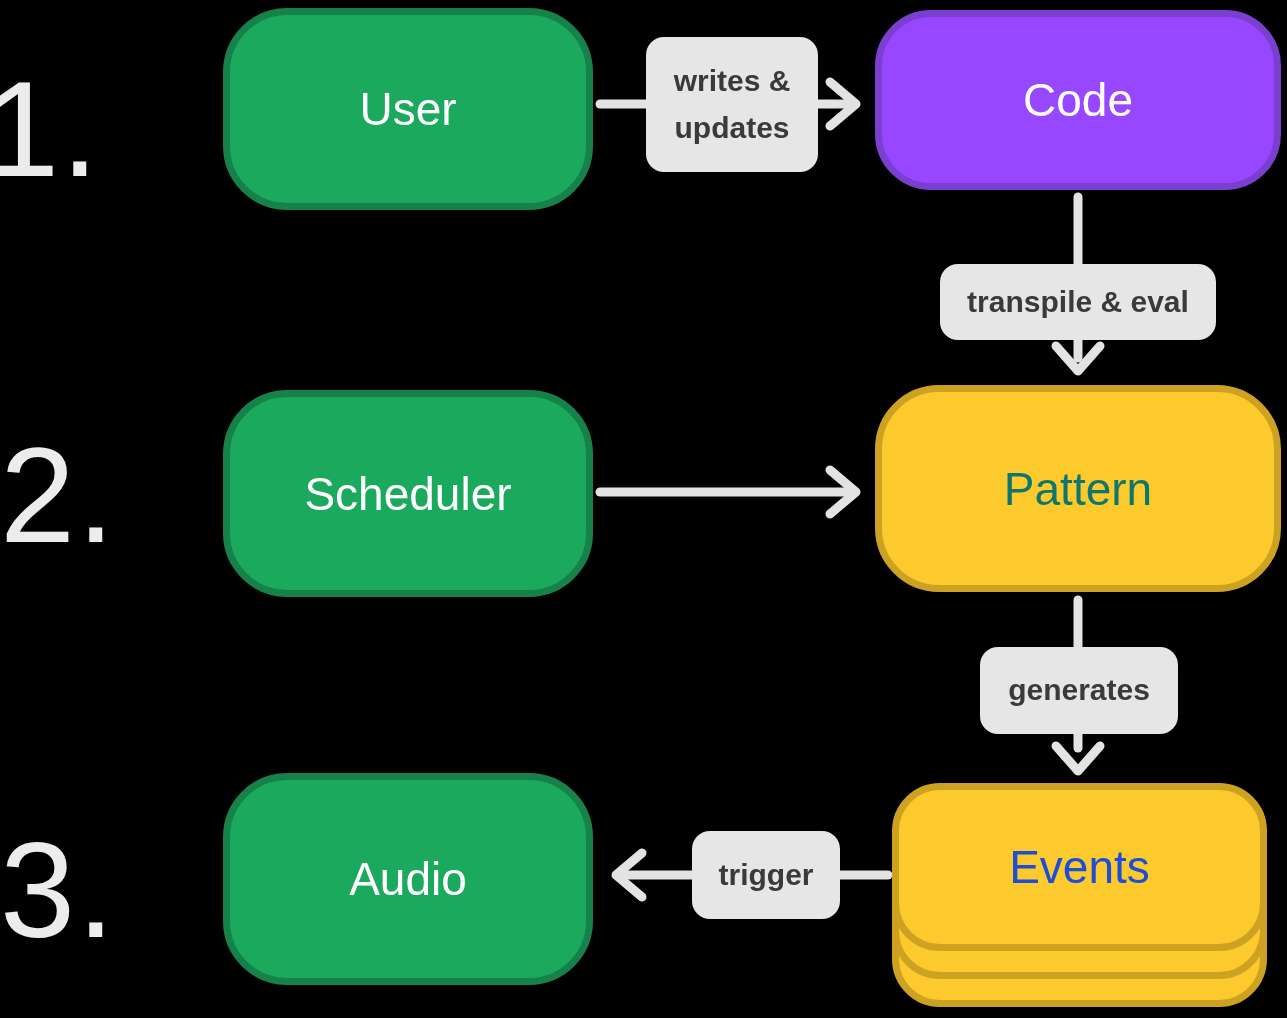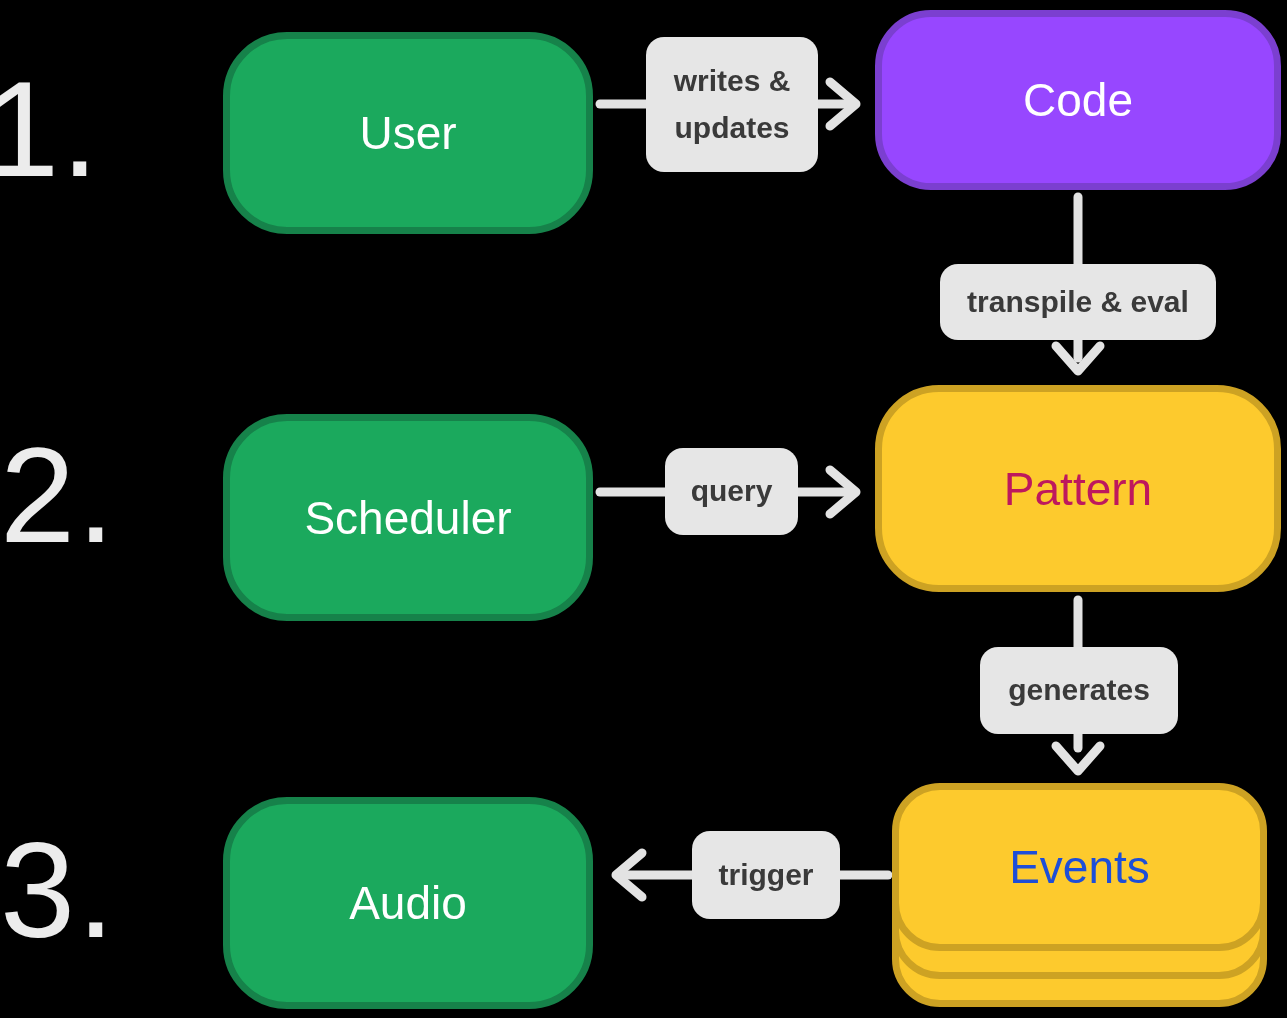--- a/index.html
+++ b/index.html
@@ -36,39 +36,38 @@
     box-sizing:border-box;
     z-index:2;
     font-size:46px;
     font-weight:400;
   }
   .node-green{
     background:#1BA95D;
     border:7px solid #16824A;
     border-radius:64px;
     color:#FFFFFF;
-    margin-top:24px;
   }
   .node-user{left:223px;top:8px;width:370px;height:202px;}
   .node-scheduler{left:223px;top:390px;width:370px;height:207px;}
   .node-audio{left:223px;top:773px;width:370px;height:212px;}
 
   .node-purple{
     background:#9747FF;
     border:7px solid #7B3FD0;
     border-radius:56px;
     color:#FFFFFF;
   }
   .node-code{left:875px;top:10px;width:406px;height:180px;}
 
   .node-yellow{
     background:#FDCA2D;
     border:7px solid #CDA223;
     border-radius:64px;
-    color:#be185d;
+    color:#0f766e;
   }
   .node-pattern{left:875px;top:385px;width:406px;height:207px;}
 
   
   .events-stack{position:absolute;left:892px;top:783px;width:375px;height:224px;z-index:2;}
   .events-card{
     position:absolute;left:0;width:375px;height:168px;
     box-sizing:border-box;
     background:#FDCA2D;
     border:7px solid #CDA223;
@@ -156,17 +155,16 @@
   <div class="events-stack">
     <div class="events-card events-layer3"></div>
     <div class="events-card events-layer2"></div>
     <div class="events-card events-top">
       <span>Events</span>
     </div>
   </div>
 
   <div class="chip chip-writes">writes &amp; updates</div>
   <div class="chip chip-transpile">transpile &amp; eval</div>
-  <div class="chip chip-query">query</div>
   <div class="chip chip-generates">generates</div>
   <div class="chip chip-trigger">trigger</div>
 
 </div>
 
 </body></html>

